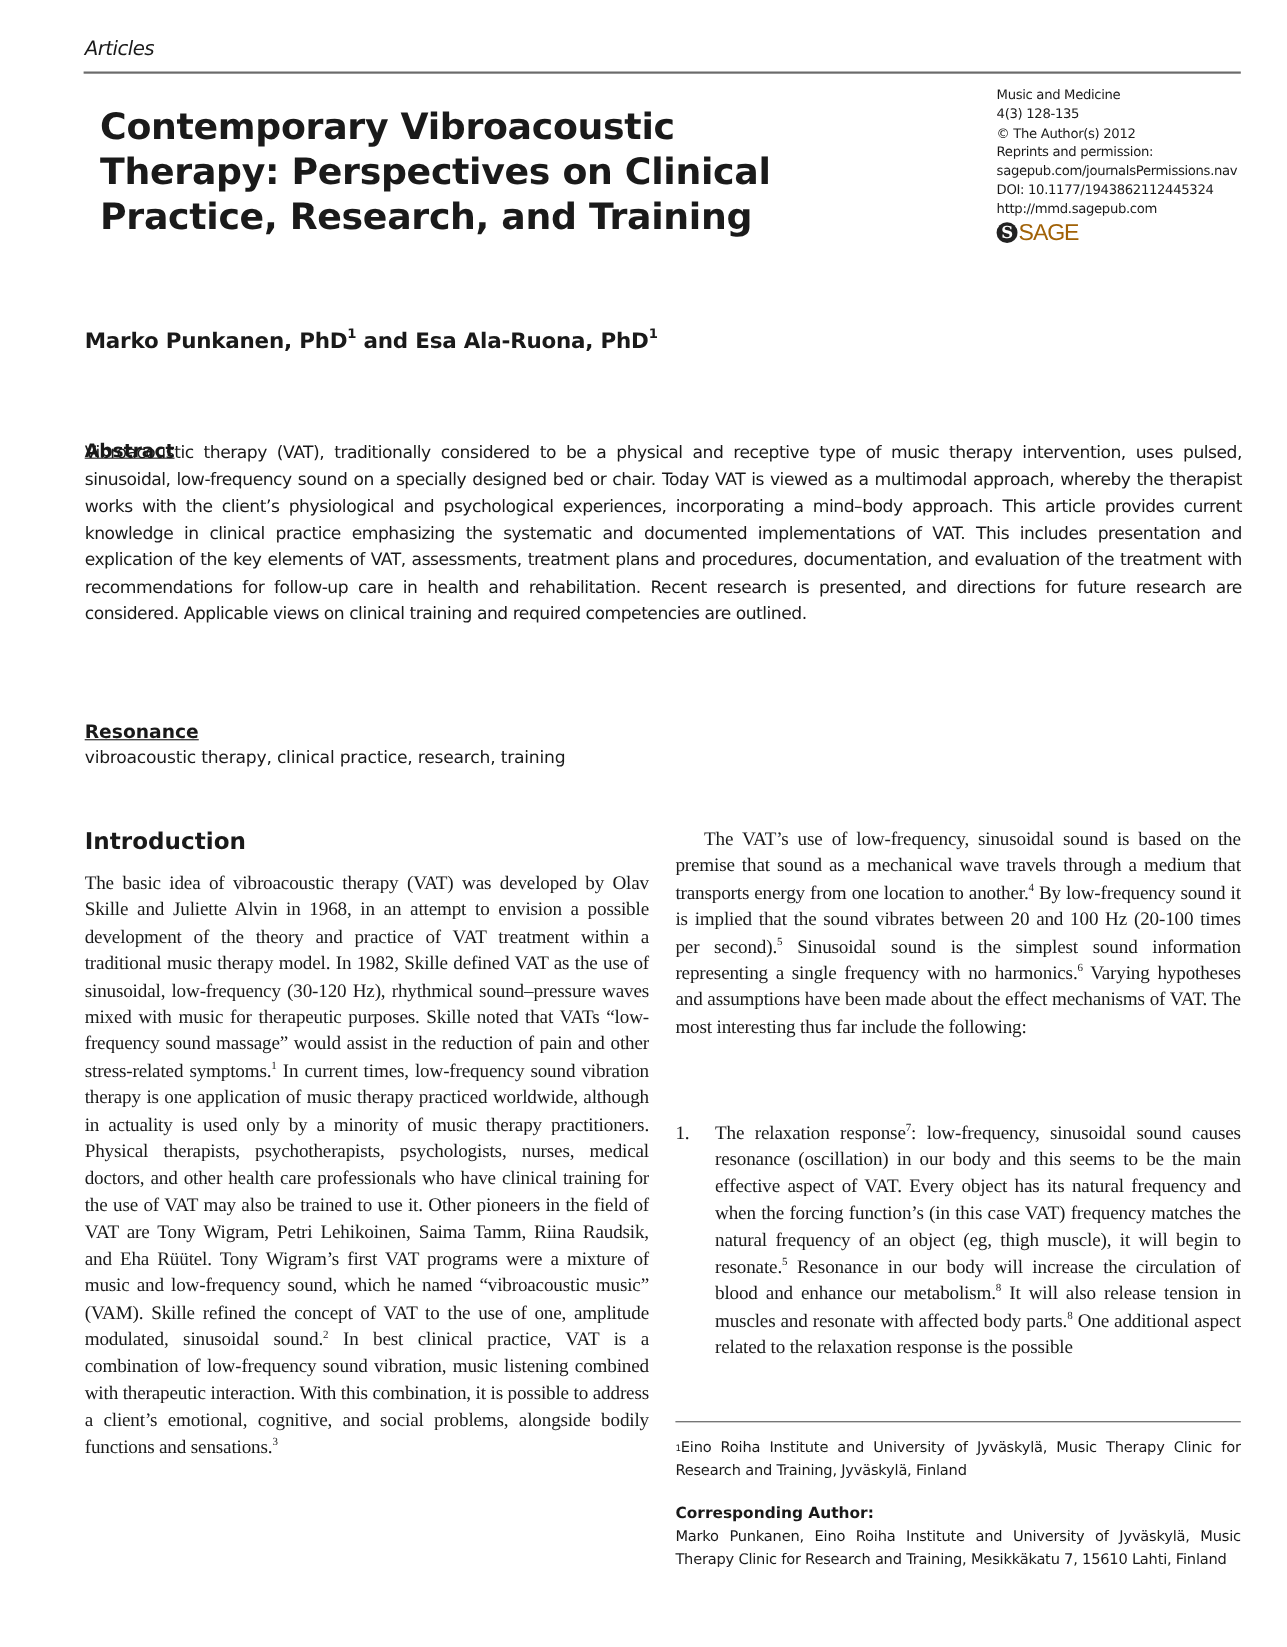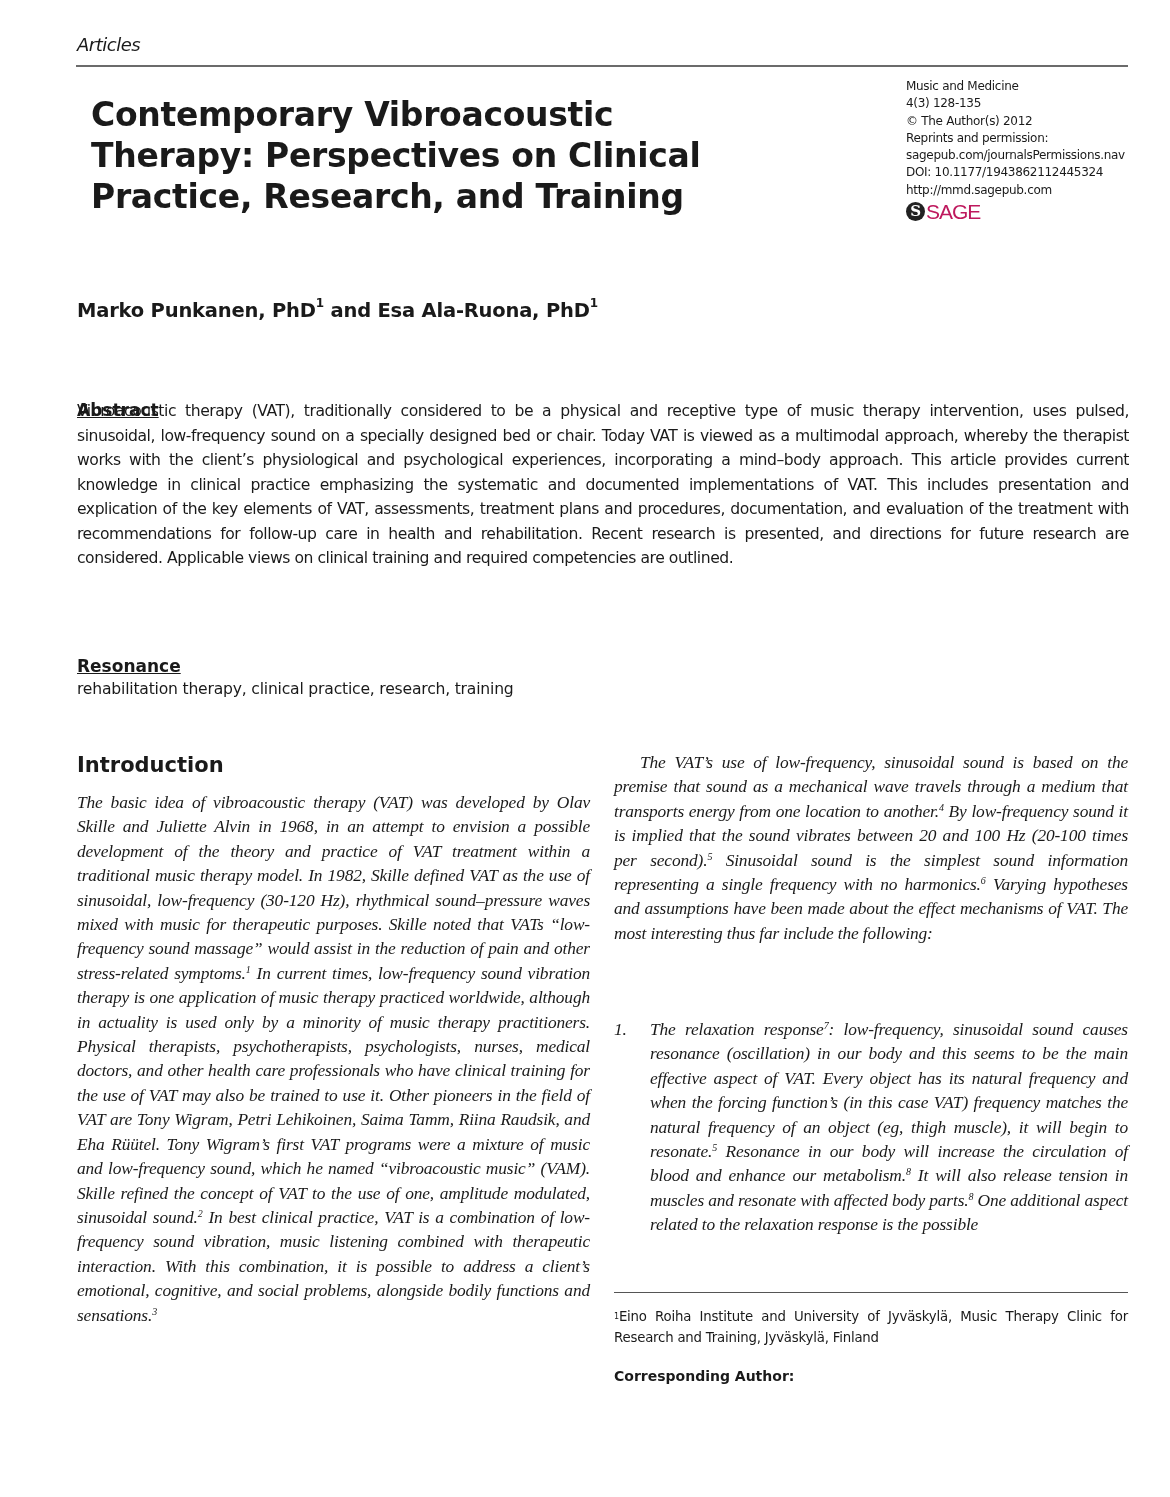--- a/index.html
+++ b/index.html
@@ -1,30 +1,30 @@
 <!DOCTYPE html>
 <html><head>
   <meta charset="utf-8">
   <style>
     html, body { margin: 0; padding: 0; background: #ffffff; }
     body { width: 1170px; height: 1497px; position: relative; overflow: hidden; color: #1a1a1a; }
     .sans { font-family: "DejaVu Sans", "Liberation Sans", sans-serif; }
-    .serif { font-family: "Liberation Serif", "DejaVu Serif", serif; font-style: italic; }
+    .serif { font-family: "Liberation Serif", "DejaVu Serif", serif; }
     .abs { position: absolute; margin-top: 24px; }
 
     #running-head { left: 77px; top: 10px; font-size: 18px; font-style: italic; letter-spacing: -0.5px; }
     #header-rule { left: 76px; top: 41px; width: 1052px; height: 2px; background: #6b6b6b; }
 
     #title { left: 77px; top: 80px; width: 640px; font-size: 33px; font-weight: bold; line-height: 41px; letter-spacing: -0.3px; }
 
     #journal-info { left: 906px; top: 54px; font-size: 12px; line-height: 17.3px; letter-spacing: -0.3px; }
     #journal-info div { white-space: nowrap; }
     #sage-logo { display: flex; align-items: center; margin-top: 3px; }
     #sage-s { width: 19px; height: 19px; border-radius: 50%; background: #222; color: #fff; font-weight: bold; font-size: 15px; line-height: 19px; text-align: center; font-family: "DejaVu Serif", serif; }
-    #sage-word { font-size: 21px; font-family: "Liberation Sans", sans-serif; letter-spacing: -1px; margin-left: 1px; color: #be185d; }
+    #sage-word { font-size: 21px; font-family: "Liberation Sans", sans-serif; letter-spacing: -1px; margin-left: 1px; color: #a16207; }
 
     #authors { left: 77px; top: 274px; font-size: 19.5px; font-weight: bold; letter-spacing: -0.2px; white-space: nowrap; }
     #authors sup { font-size: 12px; position: relative; top: -2px; }
 
     .heading { font-size: 17px; font-weight: bold; text-decoration: underline; }
     #abstract-heading { left: 77px; top: 376px; }
     #abstract-body { left: 77px; top: 399px; width: 1052px; font-size: 15.6px; line-height: 24.5px; text-align: justify; letter-spacing: -0.45px; }
 
     #keywords-heading { left: 77px; top: 632px; }
     #keywords-body { left: 77px; top: 656px; font-size: 15.6px; letter-spacing: -0.2px; }
@@ -68,31 +68,32 @@
 </div>
 
 <div id="authors" class="abs sans">
   <span>Marko Punkanen, PhD</span><sup>1</sup><span style="white-space:pre"> and </span><span>Esa Ala-Ruona, PhD</span><sup>1</sup>
 </div>
 
 <div id="abstract-heading" class="abs sans heading">Abstract</div>
 <p id="abstract-body" class="abs sans" style="margin:0">Vibroacoustic therapy (VAT), traditionally considered to be a physical and receptive type of music therapy intervention, uses pulsed, sinusoidal, low-frequency sound on a specially designed bed or chair. Today VAT is viewed as a multimodal approach, whereby the therapist works with the client’s physiological and psychological experiences, incorporating a mind–body approach. This article provides current knowledge in clinical practice emphasizing the systematic and documented implementations of VAT. This includes presentation and explication of the key elements of VAT, assessments, treatment plans and procedures, documentation, and evaluation of the treatment with recommendations for follow-up care in health and rehabilitation. Recent research is presented, and directions for future research are considered. Applicable views on clinical training and required competencies are outlined.</p>
 
 <div id="keywords-heading" class="abs sans heading">Resonance</div>
-<div id="keywords-body" class="abs sans">rehabilitation therapy, clinical practice, research, training</div>
+<div id="keywords-body" class="abs sans">vibroacoustic therapy, clinical practice, research, training</div>
 
 <h2 id="intro-heading" class="abs sans" style="margin:0">Introduction</h2>
 <p id="intro-body" class="abs serif col-text" style="margin:0"><span>The basic idea of vibroacoustic therapy (VAT) was developed by Olav Skille and Juliette Alvin in 1968, in an attempt to envision a possible development of the theory and practice of VAT treatment within a traditional music therapy model. In 1982, Skille defined VAT as the use of sinusoidal, low-frequency (30-120 Hz), rhythmical sound–pressure waves mixed with music for therapeutic purposes. Skille noted that VATs “low-frequency sound massage” would assist in the reduction of pain and other stress-related symptoms.</span><sup class="fn">1</sup><span> In current times, low-frequency sound vibration therapy is one application of music therapy practiced worldwide, although in actuality is used only by a minority of music therapy practitioners. Physical therapists, psychotherapists, psychologists, nurses, medical doctors, and other health care professionals who have clinical training for the use of VAT may also be trained to use it. Other pioneers in the field of VAT are Tony Wigram, Petri Lehikoinen, Saima Tamm, Riina Raudsik, and Eha Rüütel. Tony Wigram’s first VAT programs were a mixture of music and low-frequency sound, which he named “vibroacoustic music” (VAM). Skille refined the concept of VAT to the use of one, amplitude modulated, sinusoidal sound.</span><sup class="fn">2</sup><span> In best clinical practice, VAT is a combination of low-frequency sound vibration, music listening combined with therapeutic interaction. With this combination, it is possible to address a client’s emotional, cognitive, and social problems, alongside bodily functions and sensations.</span><sup class="fn">3</sup></p>
 
 <p id="right-para" class="abs serif col-text" style="margin:0"><span>The VAT’s use of low-frequency, sinusoidal sound is based on the premise that sound as a mechanical wave travels through a medium that transports energy from one location to another.</span><sup class="fn">4</sup><span> By low-frequency sound it is implied that the sound vibrates between 20 and 100 Hz (20-100 times per second).</span><sup class="fn">5</sup><span> Sinusoidal sound is the simplest sound information representing a single frequency with no harmonics.</span><sup class="fn">6</sup><span> Varying hypotheses and assumptions have been made about the effect mechanisms of VAT. The most interesting thus far include the following:</span></p>
 
 <div id="list" class="abs serif col-text">
   <div class="list-item">
     <span class="list-num">1.</span>
     <span class="list-text"><span>The relaxation response</span><sup class="fn">7</sup><span>: low-frequency, sinusoidal sound causes resonance (oscillation) in our body and this seems to be the main effective aspect of VAT. Every object has its natural frequency and when the forcing function’s (in this case VAT) frequency matches the natural frequency of an object (eg, thigh muscle), it will begin to resonate.</span><sup class="fn">5</sup><span> Resonance in our body will increase the circulation of blood and enhance our metabolism.</span><sup class="fn">8</sup><span> It will also release tension in muscles and resonate with affected body parts.</span><sup class="fn">8</sup><span> One additional aspect related to the relaxation response is the possible</span></span>
   </div>
 </div>
 
 <div id="footnote-rule" class="abs"></div>
 <div id="affiliation" class="abs sans"><sup>1</sup><span>Eino Roiha Institute and University of Jyväskylä, Music Therapy Clinic for Research and Training, Jyväskylä, Finland</span></div>
 <div id="corr-heading" class="abs sans">Corresponding Author:</div>
 <div id="corr-body" class="abs sans">
+  <div>Marko Punkanen, Eino Roiha Institute and University of Jyväskylä, Music Therapy Clinic for Research and Training, Mesikkäkatu 7, 15610 Lahti, Finland</div>
 </div>
 
 </body></html>

